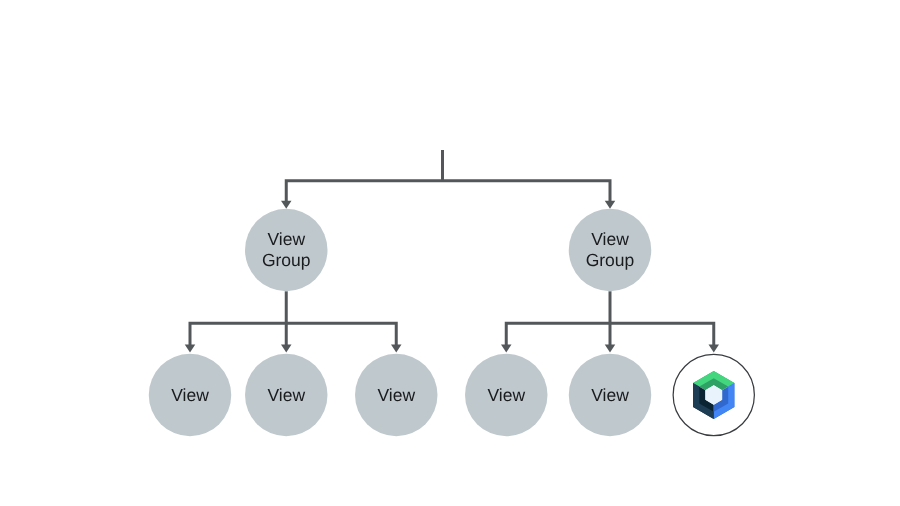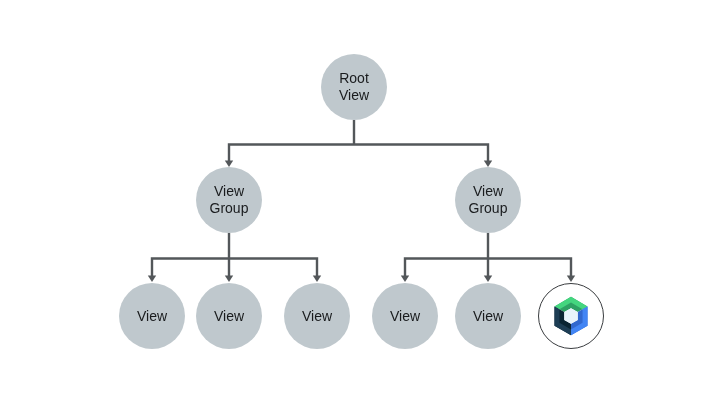--- a/index.html
+++ b/index.html
@@ -68,23 +68,20 @@
     <polygon class="arrowhead" points="147.8,275.5 156.2,275.5 152,282"></polygon>
     <polygon class="arrowhead" points="224.8,275.5 233.2,275.5 229,282"></polygon>
     <polygon class="arrowhead" points="312.8,275.5 321.2,275.5 317,282"></polygon>
 
     <path class="connector" d="M488,233 V276 M405,276 V258.5 H571 V276"></path>
     <polygon class="arrowhead" points="400.8,275.5 409.2,275.5 405,282"></polygon>
     <polygon class="arrowhead" points="483.8,275.5 492.2,275.5 488,282"></polygon>
     <polygon class="arrowhead" points="566.8,275.5 575.2,275.5 571,282"></polygon>
   </svg>
 
-  <div class="node" style="left:321px; top:54px;">
-    <div class="label">Root View</div>
-  </div>
 
   <div class="node" style="left:196px; top:167px;">
     <div class="label">View Group</div>
   </div>
   <div class="node" style="left:455px; top:167px;">
     <div class="label">View Group</div>
   </div>
 
   <div class="node" style="left:119px; top:283px;">
     <div class="label">View</div>

